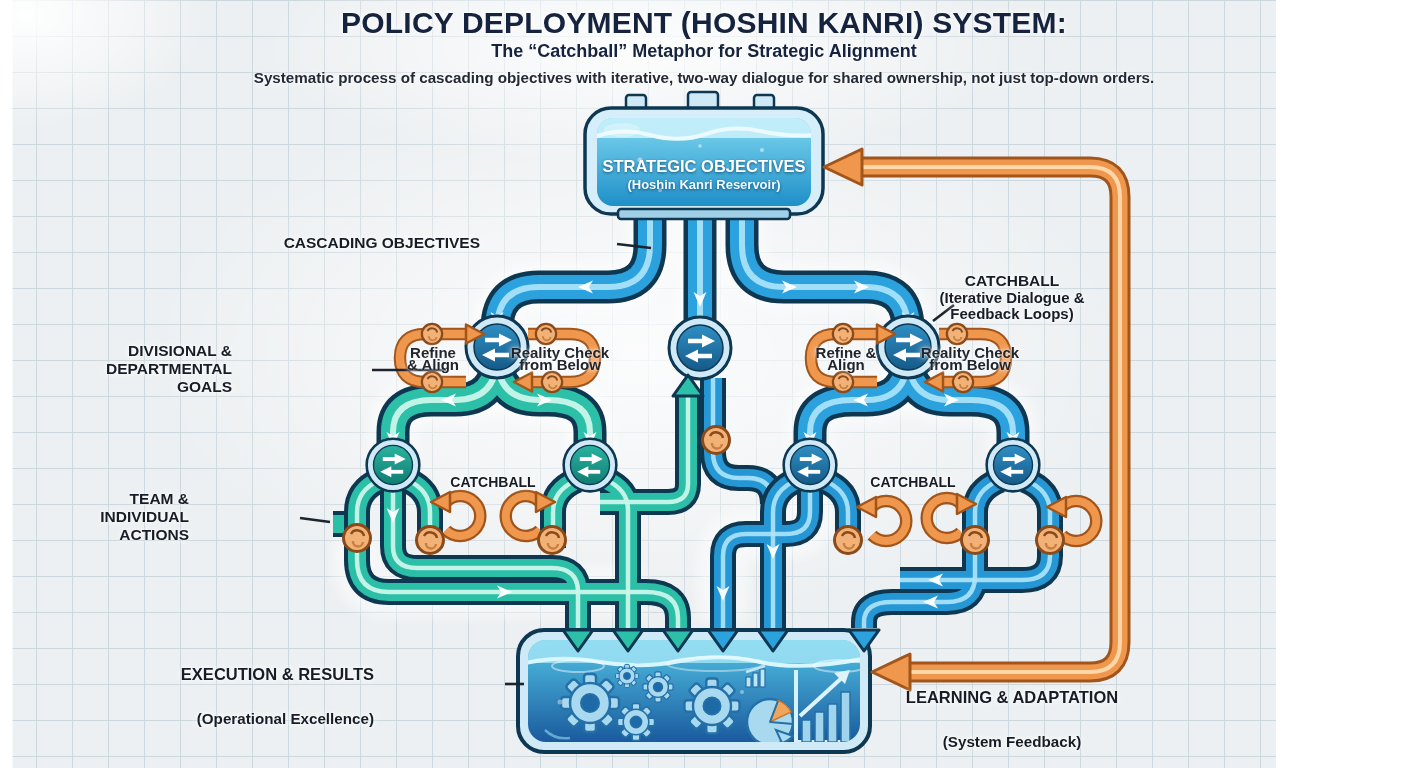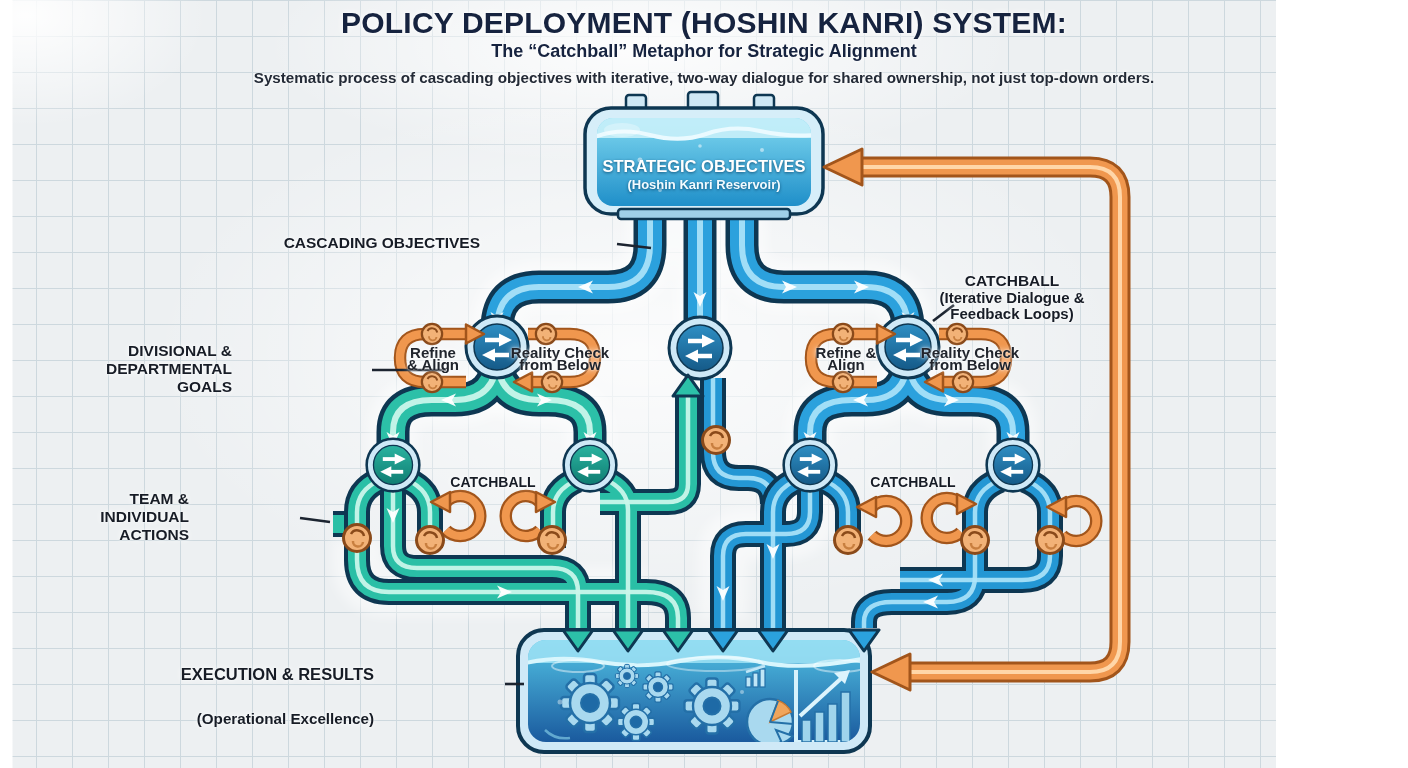--- a/index.html
+++ b/index.html
@@ -438,14 +438,18 @@
 <div class="lbl ctr badge" style="left:970px;top:347px;">
   <div>Reality Check</div>
   <div>from Below</div>
 </div>
 
 <div class="lbl rt" style="right:902px;top:665px;">
   <div class="b1">EXECUTION &amp; RESULTS</div>
   <div class="b2">(Operational Excellence)</div>
 </div>
 
+<div class="lbl ctr" style="left:1012px;top:688px;">
+  <div class="b1">LEARNING &amp; ADAPTATION</div>
+  <div class="b2">(System Feedback)</div>
+</div>
 
 </div>
 
 </body></html>

